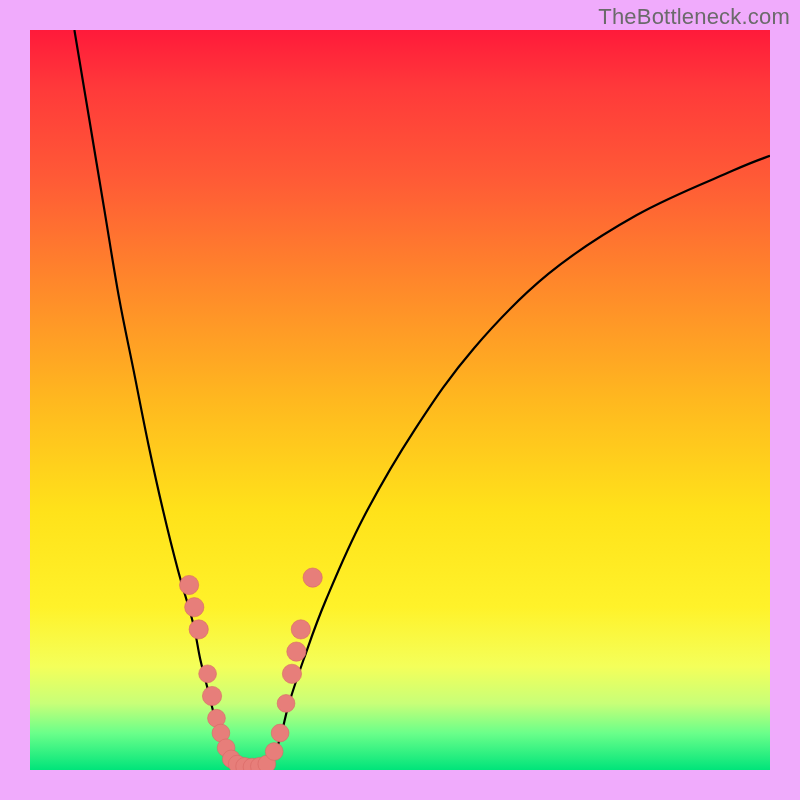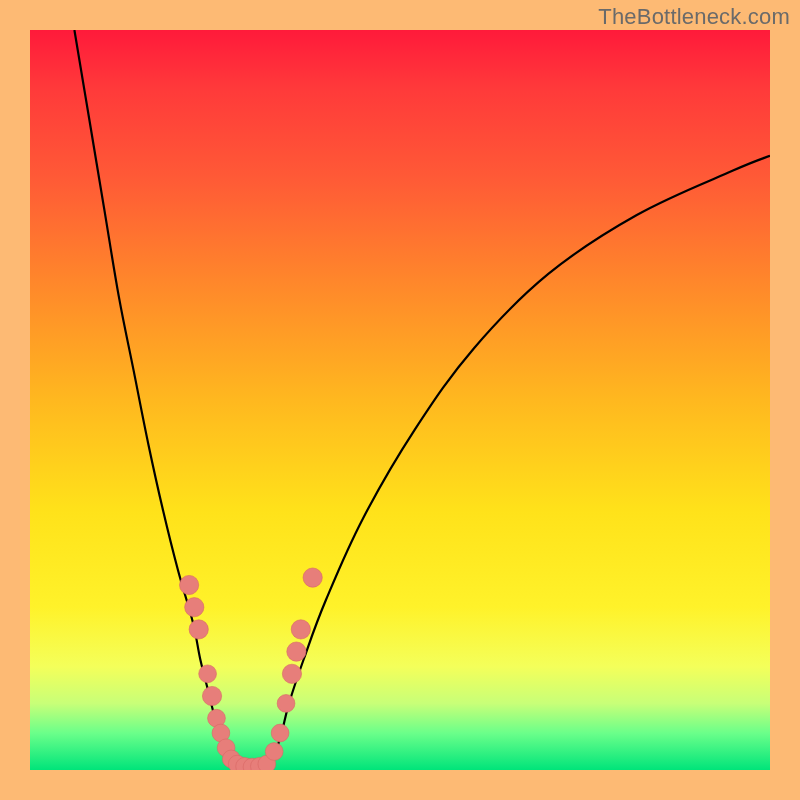--- a/index.html
+++ b/index.html
@@ -10,21 +10,21 @@
     background: #000;
     overflow: hidden;
     font-family: Arial, Helvetica, sans-serif;
   }
   .frame {
     position: absolute;
     top: 0;
     left: 0;
     width: 800px;
     height: 800px;
-    background: #fdba74;
+    background: #f0abfc;
   }
   .plot {
     position: absolute;
     top: 30px;
     left: 30px;
     width: 740px;
     height: 740px;
     overflow: hidden;
   }
   .gradient {

